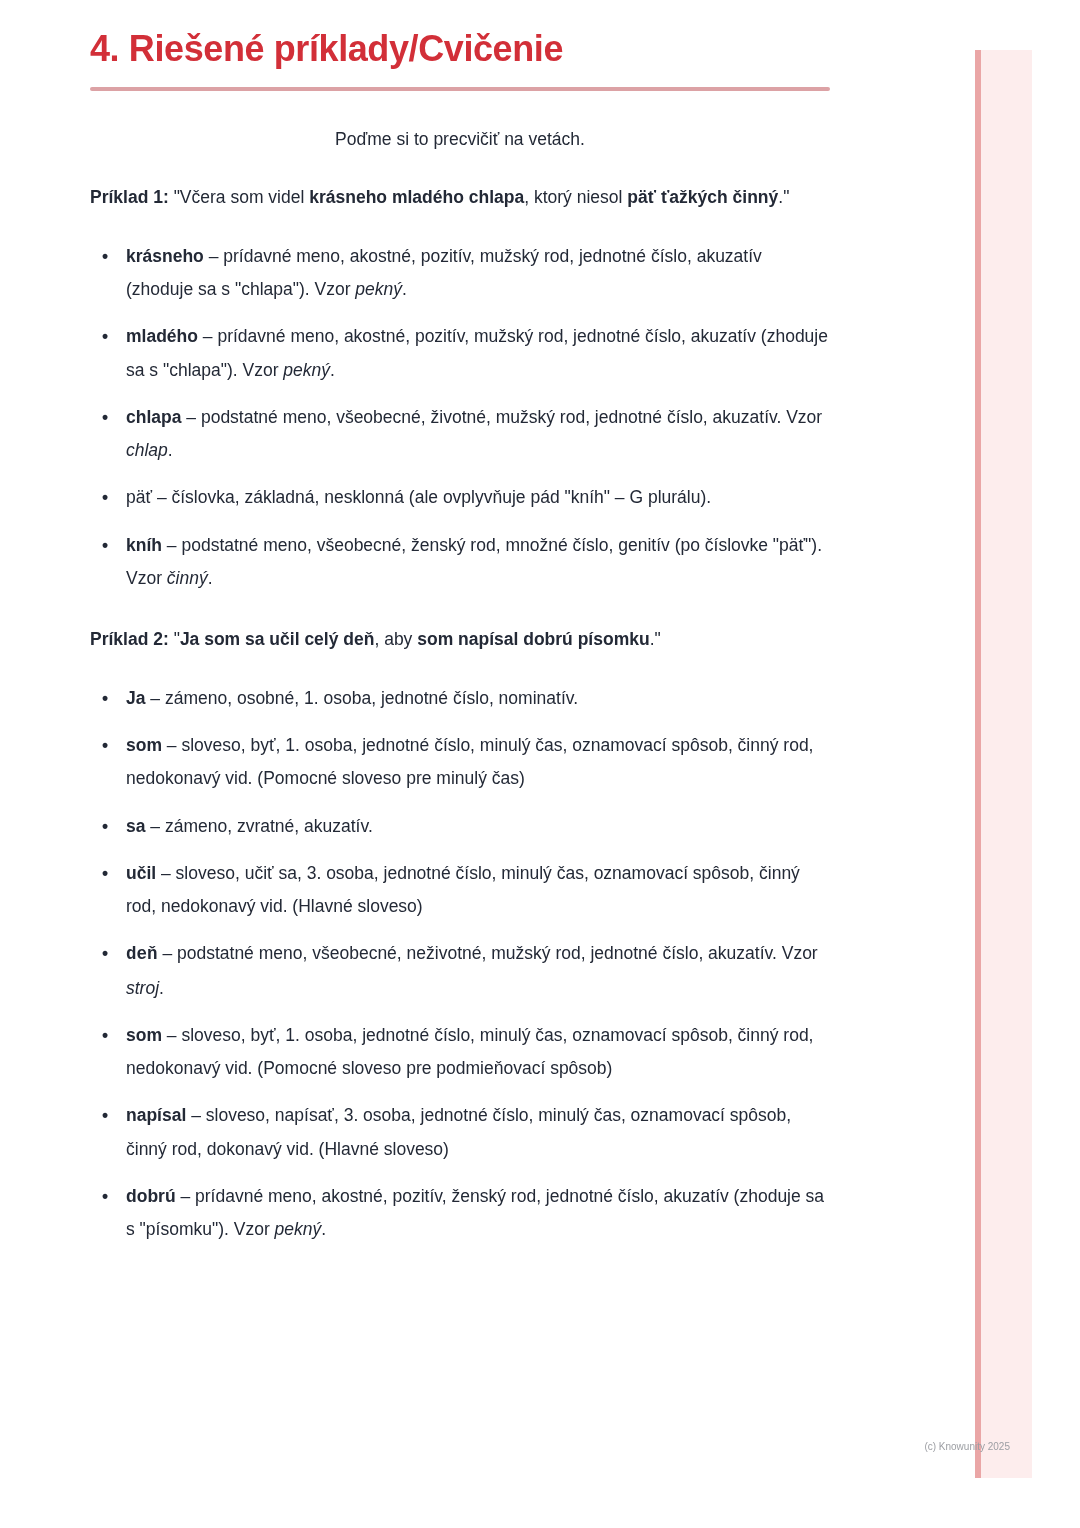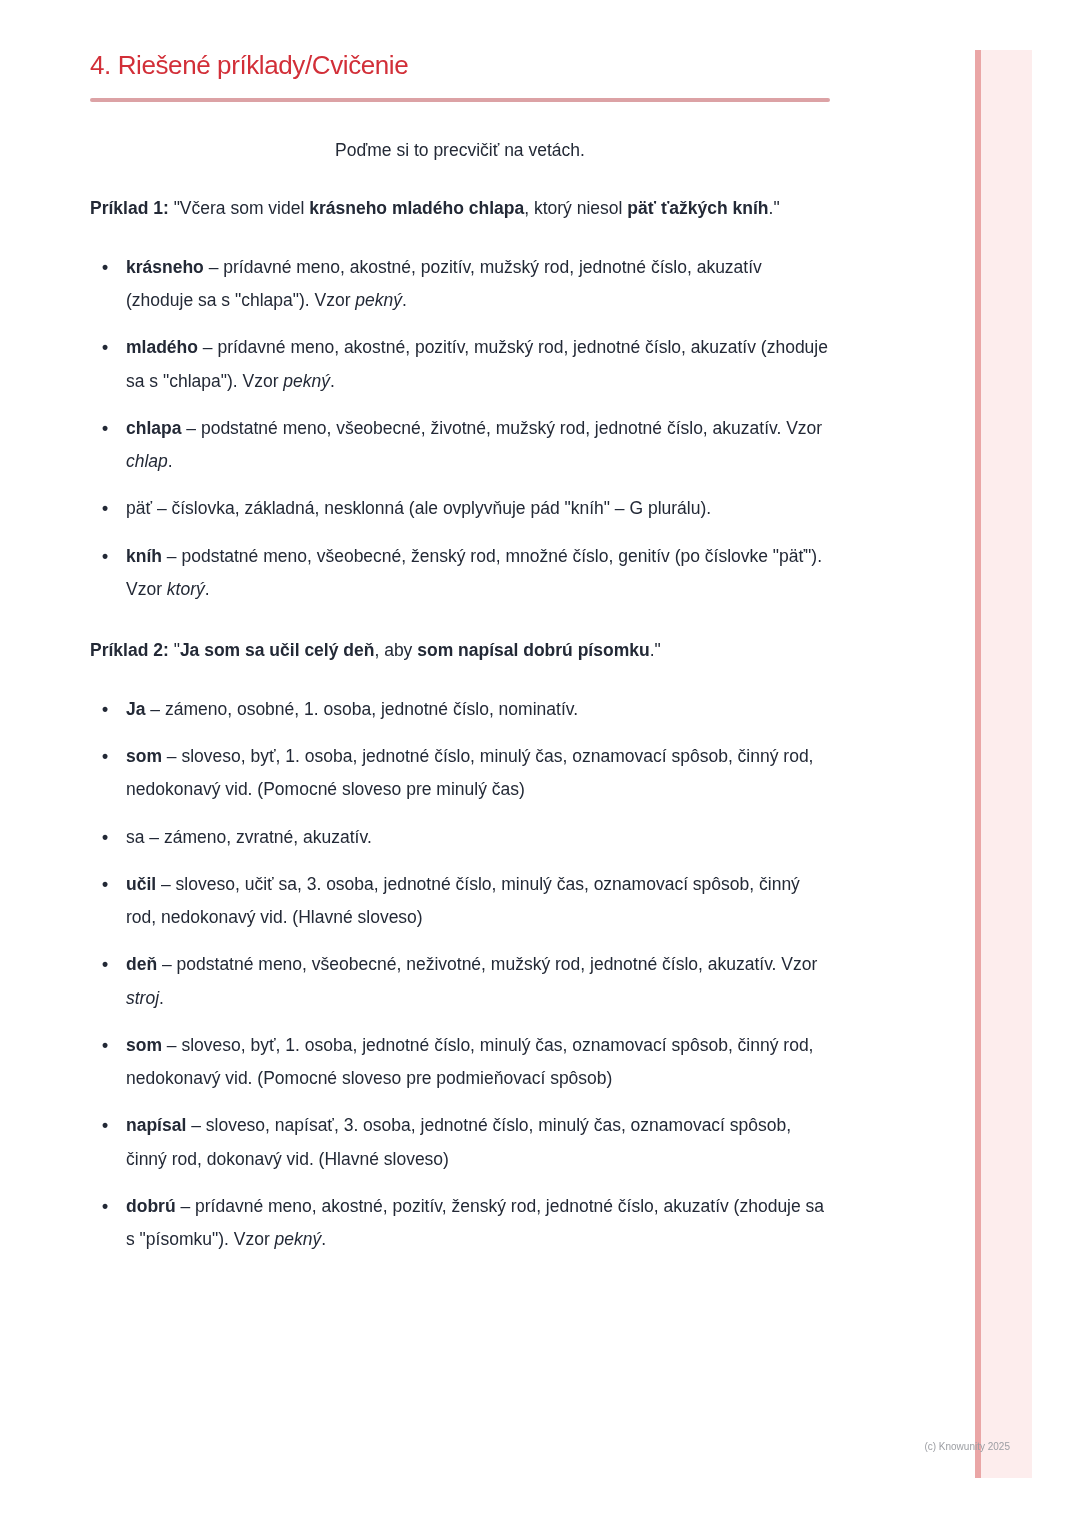--- a/index.html
+++ b/index.html
@@ -15,22 +15,22 @@
   body{
     width:1080px;height:1528px;position:relative;overflow:hidden;
     background:var(--page-bg);
     color:var(--body-text);
     font-family:"Liberation Sans", sans-serif;
   }
   .content{
     position:absolute;left:90px;top:0;width:740px;
   }
   .page-title{
-    margin:50px 0 0 0;
-    font-size:26px;font-weight:400;letter-spacing:-0.4px;
+    margin:28px 0 0 0;
+    font-size:36px;font-weight:700;letter-spacing:-0.4px;
     color:var(--accent-red);
   }
   .title-rule{
     height:4px;margin-top:17px;border-radius:2px;
     background:var(--rule-red);
   }
   .intro-text{
     margin:34px 0 0 0;
     font-size:17.5px;line-height:1.6;text-align:center;
   }
@@ -69,38 +69,38 @@
 </head>
 <body>
 
 <div class="content">
 
   <h1 class="page-title">4. Riešené príklady/Cvičenie</h1>
   <div class="title-rule"></div>
 
   <p class="intro-text">Poďme si to precvičiť na vetách.</p>
 
-  <p class="example-sentence"><span style="font-weight: 700;">Príklad 1:</span><span> "Včera som videl </span><span style="font-weight: 700;">krásneho mladého chlapa</span><span>, ktorý niesol </span><span style="font-weight: 700;">päť ťažkých kníh</span><span>."</span></p>
+  <p class="example-sentence"><span style="font-weight: 700;">Príklad 1:</span><span> "Včera som videl </span><span style="font-weight: 700;">krásneho mladého chlapa</span><span>, ktorý niesol </span><span style="font-weight: 700;">päť ťažkých činný</span><span>."</span></p>
 
   <ul class="analysis-list">
     <li><span style="font-weight: 700;">krásneho</span><span> – prídavné meno, akostné, pozitív, mužský rod, jednotné číslo, akuzatív (zhoduje sa s "chlapa"). Vzor </span><span style="font-style: italic;">pekný</span><span>.</span></li>
     <li><span style="font-weight: 700;">mladého</span><span> – prídavné meno, akostné, pozitív, mužský rod, jednotné číslo, akuzatív (zhoduje sa s "chlapa"). Vzor </span><span style="font-style: italic;">pekný</span><span>.</span></li>
     <li><span style="font-weight: 700;">chlapa</span><span> – podstatné meno, všeobecné, životné, mužský rod, jednotné číslo, akuzatív. Vzor </span><span style="font-style: italic; text-align: right;">chlap</span><span>.</span></li>
     <li><span style="font-weight: 400;">päť</span><span> – číslovka, základná, nesklonná (ale ovplyvňuje pád "kníh" – G plurálu).</span></li>
-    <li><span style="font-weight: 700;">kníh</span><span> – podstatné meno, všeobecné, ženský rod, množné číslo, genitív (po číslovke "päť"). Vzor </span><span style="font-style: italic;">ktorý</span><span>.</span></li>
+    <li><span style="font-weight: 700;">kníh</span><span> – podstatné meno, všeobecné, ženský rod, množné číslo, genitív (po číslovke "päť"). Vzor </span><span style="font-style: italic;">činný</span><span>.</span></li>
   </ul>
 
   <p class="example-sentence"><span style="font-weight: 700;">Príklad 2:</span><span> "</span><span style="font-weight: 700;">Ja som sa učil celý deň</span><span>, aby </span><span style="font-weight: 700;">som napísal dobrú písomku</span><span>."</span></p>
 
   <ul class="analysis-list">
     <li><span style="font-weight: 700;">Ja</span><span> – zámeno, osobné, 1. osoba, jednotné číslo, nominatív.</span></li>
     <li><span style="font-weight: 700;">som</span><span> – sloveso, byť, 1. osoba, jednotné číslo, minulý čas, oznamovací spôsob, činný rod, nedokonavý vid. (Pomocné sloveso pre minulý čas)</span></li>
-    <li><span style="font-weight: 400;">sa</span><span> – zámeno, zvratné, akuzatív.</span></li>
+    <li><span style="font-weight: 700;">sa</span><span> – zámeno, zvratné, akuzatív.</span></li>
     <li><span style="font-weight: 700;">učil</span><span> – sloveso, učiť sa, 3. osoba, jednotné číslo, minulý čas, oznamovací spôsob, činný rod, nedokonavý vid. (Hlavné sloveso)</span></li>
-    <li><span style="font-weight: 700;">deň</span><span> – podstatné meno, všeobecné, neživotné, mužský rod, jednotné číslo, akuzatív. Vzor </span><span style="font-style: italic;">stroj</span><span>.</span></li>
+    <li><span style="font-weight: 700; font-family: Liberation Mono, monospace;">deň</span><span> – podstatné meno, všeobecné, neživotné, mužský rod, jednotné číslo, akuzatív. Vzor </span><span style="font-style: italic;">stroj</span><span>.</span></li>
     <li><span style="font-weight: 700;">som</span><span> – sloveso, byť, 1. osoba, jednotné číslo, minulý čas, oznamovací spôsob, činný rod, nedokonavý vid. (Pomocné sloveso pre podmieňovací spôsob)</span></li>
     <li><span style="font-weight: 700;">napísal</span><span> – sloveso, napísať, 3. osoba, jednotné číslo, minulý čas, oznamovací spôsob, činný rod, dokonavý vid. (Hlavné sloveso)</span></li>
     <li><span style="font-weight: 700;">dobrú</span><span> – prídavné meno, akostné, pozitív, ženský rod, jednotné číslo, akuzatív (zhoduje sa s "písomku"). Vzor </span><span style="font-style: italic;">pekný</span><span>.</span></li>
   </ul>
 
 </div>
 
 <div class="edge-bar"></div>
 <div class="copyright-footer">(c) Knowunity 2025</div>
 

